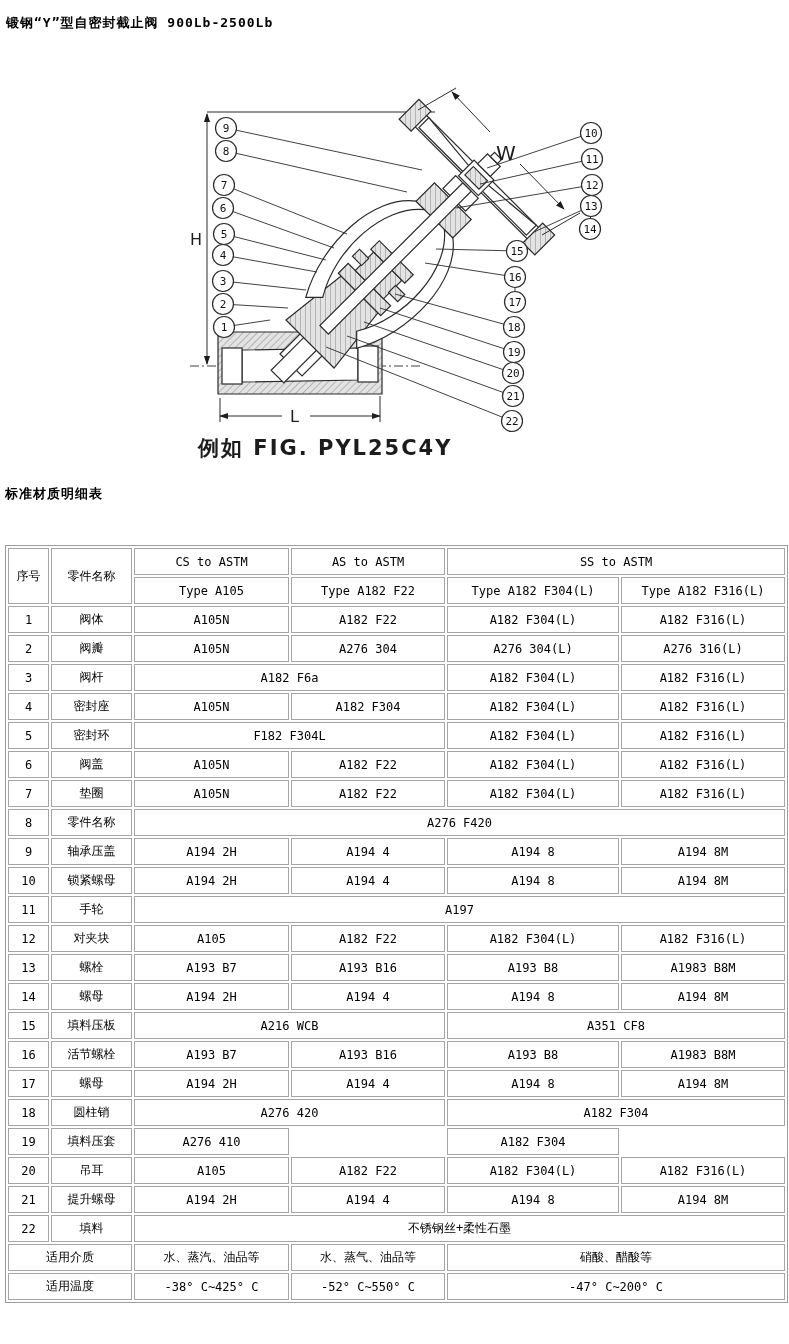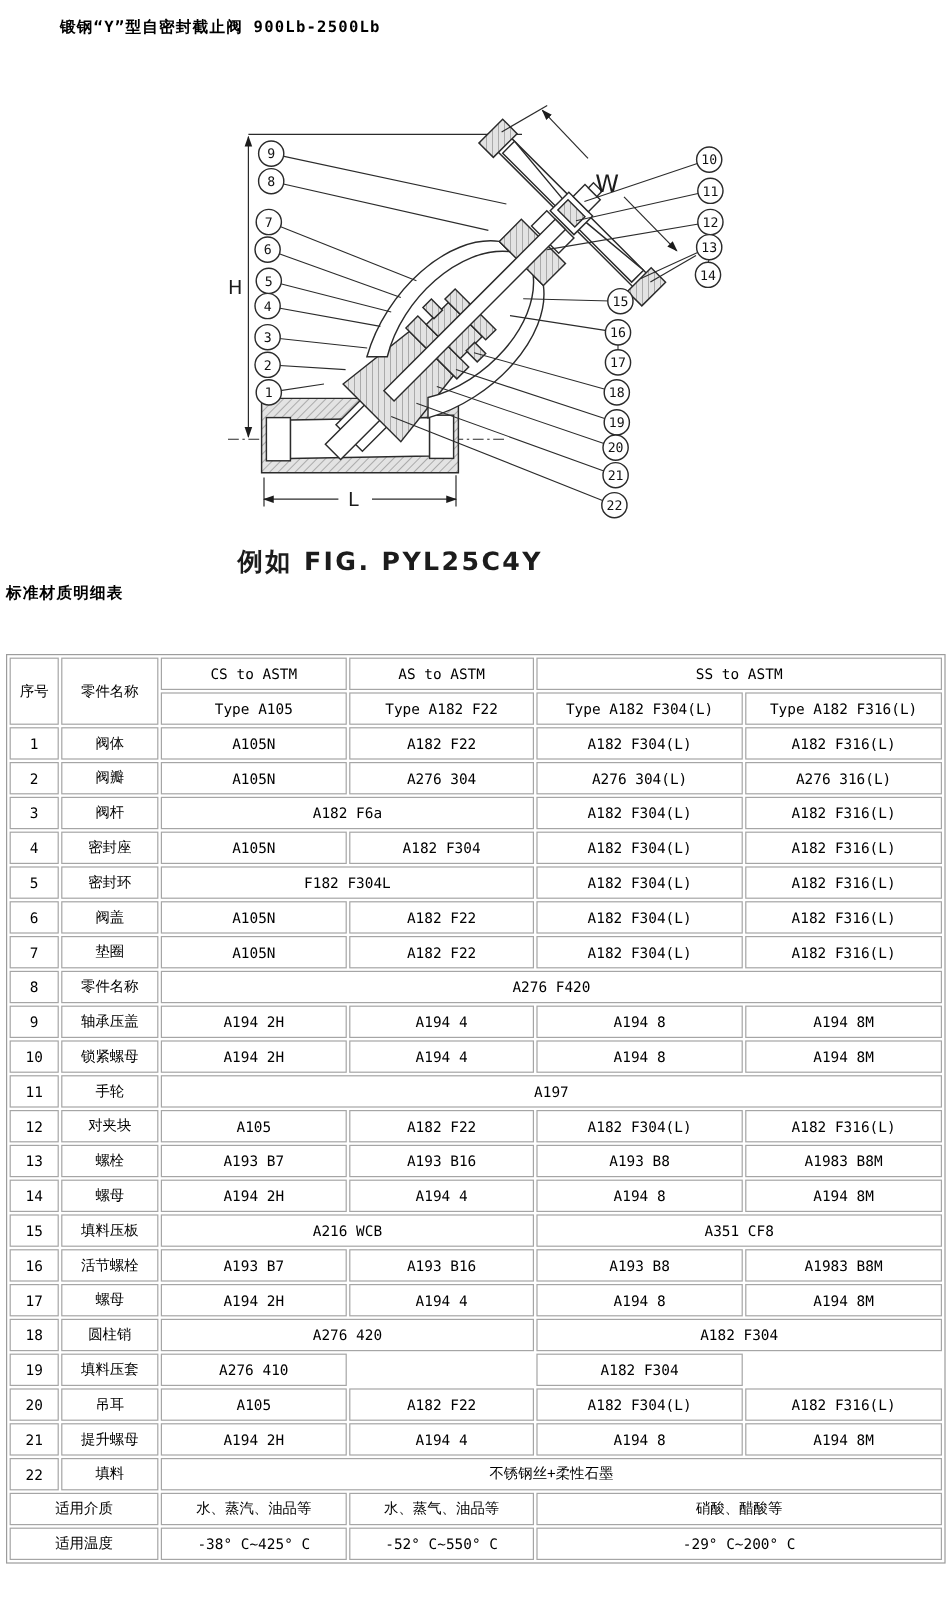--- a/index.html
+++ b/index.html
@@ -4,28 +4,28 @@
 <style>
   html,body{margin:0;padding:0;background:#fff;}
   body{
     position:relative;width:789px;height:1344px;
     font-family:"DejaVu Sans Mono","DejaVu Sans",monospace;
     color:#000;overflow:hidden;
   }
   .doc-title{
     position:absolute;left:6px;top:14px;
     font:bold 13px "DejaVu Sans Mono","DejaVu Sans",monospace;
-    letter-spacing:1px;white-space:nowrap;margin-left:44px;
+    letter-spacing:1px;white-space:nowrap;
   }
   .diagram-wrap{position:absolute;left:182px;top:82px;width:430px;height:392px;}
   .diagram-wrap svg{width:100%;height:100%;}
   .fig-caption{
     position:absolute;left:198px;top:434px;
     font:bold 21px "DejaVu Sans","Liberation Sans",sans-serif;
-    color:#1c1c1c;letter-spacing:2px;white-space:nowrap;margin-top:20px;
+    color:#1c1c1c;letter-spacing:2px;white-space:nowrap;
   }
   .section-title{
     position:absolute;left:5px;top:485px;
     font:bold 13px "DejaVu Sans Mono","DejaVu Sans",monospace;
     letter-spacing:1px;
   }
   table.mat{
     position:absolute;left:5px;top:545px;
     width:779px;table-layout:fixed;
     border-collapse:separate;border-spacing:2px;
@@ -431,16 +431,16 @@
       <tr>
         <td colspan="2">适用介质</td>
         <td colspan="1">水、蒸汽、油品等</td>
         <td colspan="1">水、蒸气、油品等</td>
         <td colspan="2">硝酸、醋酸等</td>
       </tr>
       <tr>
         <td colspan="2">适用温度</td>
         <td colspan="1">-38° C~425° C</td>
         <td colspan="1">-52° C~550° C</td>
-        <td colspan="2">-29° C~200° C</td>
+        <td colspan="2">-47° C~200° C</td>
       </tr>
     </tbody>
 </table>
 
 </body></html>

